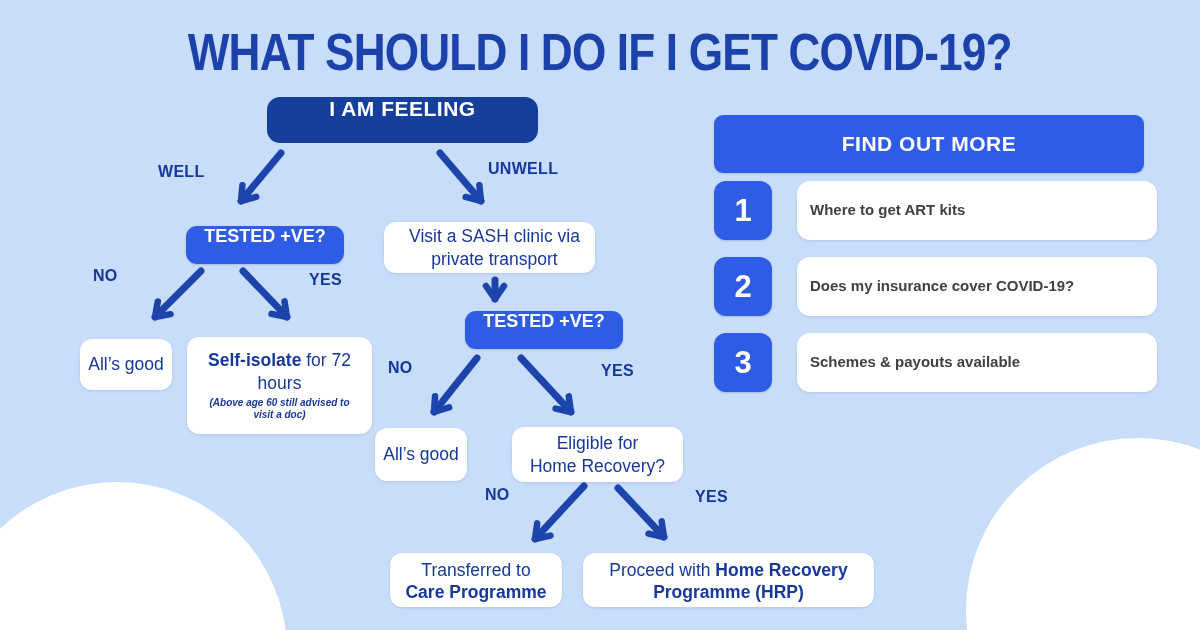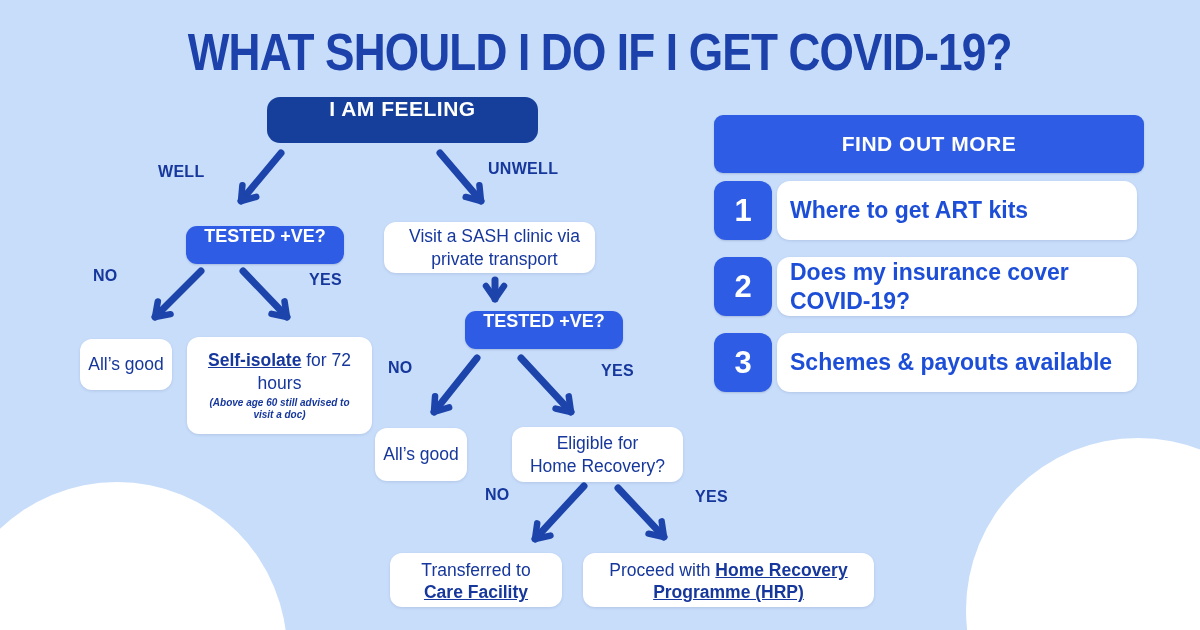--- a/index.html
+++ b/index.html
@@ -29,21 +29,21 @@
     box-shadow:0 1px 2px rgba(20,40,100,0.18); }
   #tested1 { left:141px; top:226px; width:158px; height:38px; }
   #tested2 { left:420px; top:311px; width:158px; height:38px; }
 
   .wbox {
     position:absolute; background:#ffffff; border-radius:12px;
     display:flex; flex-direction:column; align-items:center; justify-content:center;
     color:#16379c; font-size:17.5px; line-height:1.28; text-align:center;
     box-shadow:0 1px 3px rgba(20,40,100,0.12);
   }
-  .wbox b { font-weight:bold;text-decoration:underline; }
+  .wbox b { font-weight:bold; }
   #alls-good-1 { left:80px;  top:339px; width:92px;  height:51px; padding:0 6px; box-sizing:border-box; }
   #self-isolate { left:187px; top:337px; width:185px; height:97px; padding:4px 17px; box-sizing:border-box; }
   #self-isolate .note { font-size:10px; font-weight:bold; font-style:italic; line-height:1.25; margin-top:3px; }
   #sash-box { left:384px; top:222px; width:201px; height:51px;padding-left:10px; }
   #alls-good-2 { left:375px; top:428px; width:92px; height:53px; padding:0 6px; box-sizing:border-box; }
   #eligible-box { left:512px; top:427px; width:171px; height:55px; }
   #transferred-box { left:390px; top:553px; width:172px; height:54px; padding:0 10px; box-sizing:border-box; display:block; padding-top:6px; }
   #proceed-box { left:583px; top:553px; width:291px; height:54px; padding:0 12px; box-sizing:border-box; display:block; padding-top:6px; }
 
   .branch-label {
@@ -58,23 +58,23 @@
     box-shadow:0 1px 2px rgba(20,40,100,0.18);
   }
   .fom-row { position:absolute; left:714px; width:430px; height:59px; }
   .fom-badge {
     position:absolute; left:0; top:0; width:58px; height:59px; background:#2e5ce4;
     border-radius:12px; display:flex; align-items:center; justify-content:center;
     color:#ffffff; font-weight:bold; font-size:31px;
     box-shadow:0 1px 2px rgba(20,40,100,0.18);
   }
   .fom-label {
-    position:absolute; left:63px; top:0; width:360px; height:59px; background:#ffffff;
+    position:absolute; left:83px; top:0; width:360px; height:59px; background:#ffffff;
     border-radius:13px; display:flex; align-items:center; box-sizing:border-box;
-    padding:0 10px 0 13px; color:#1d4ed8; font-weight:bold; font-size:23px; line-height:1.25;
+    padding:0 10px 0 13px; color:#404040; font-weight:bold; font-size:15px; line-height:1.25;
     box-shadow:0 1px 3px rgba(20,40,100,0.12); text-align:left;
   }
   #fom-row-1 { top:181px; }
   #fom-row-2 { top:257px; }
   #fom-row-3 { top:333px; }
 </style>
 </head>
 <body>
 
 <div id="canvas">
@@ -146,21 +146,21 @@
 
   <div id="eligible-box" class="wbox">
     <div>Eligible for</div>
     <div>Home Recovery?</div>
   </div>
 
   <div class="branch-label" style="left:485px; top:486px;">NO</div>
   <div class="branch-label" style="left:695px; top:488px;">YES</div>
 
   <div id="transferred-box" class="wbox">
-    <span>Transferred to </span><b>Care Facility</b>
+    <span>Transferred to </span><b>Care Programme</b>
   </div>
 
   <div id="proceed-box" class="wbox">
     <span>Proceed with </span><b>Home Recovery Programme (HRP)</b>
   </div>
 
   <div id="fom-header">
     <span>FIND OUT MORE</span>
   </div>
 

